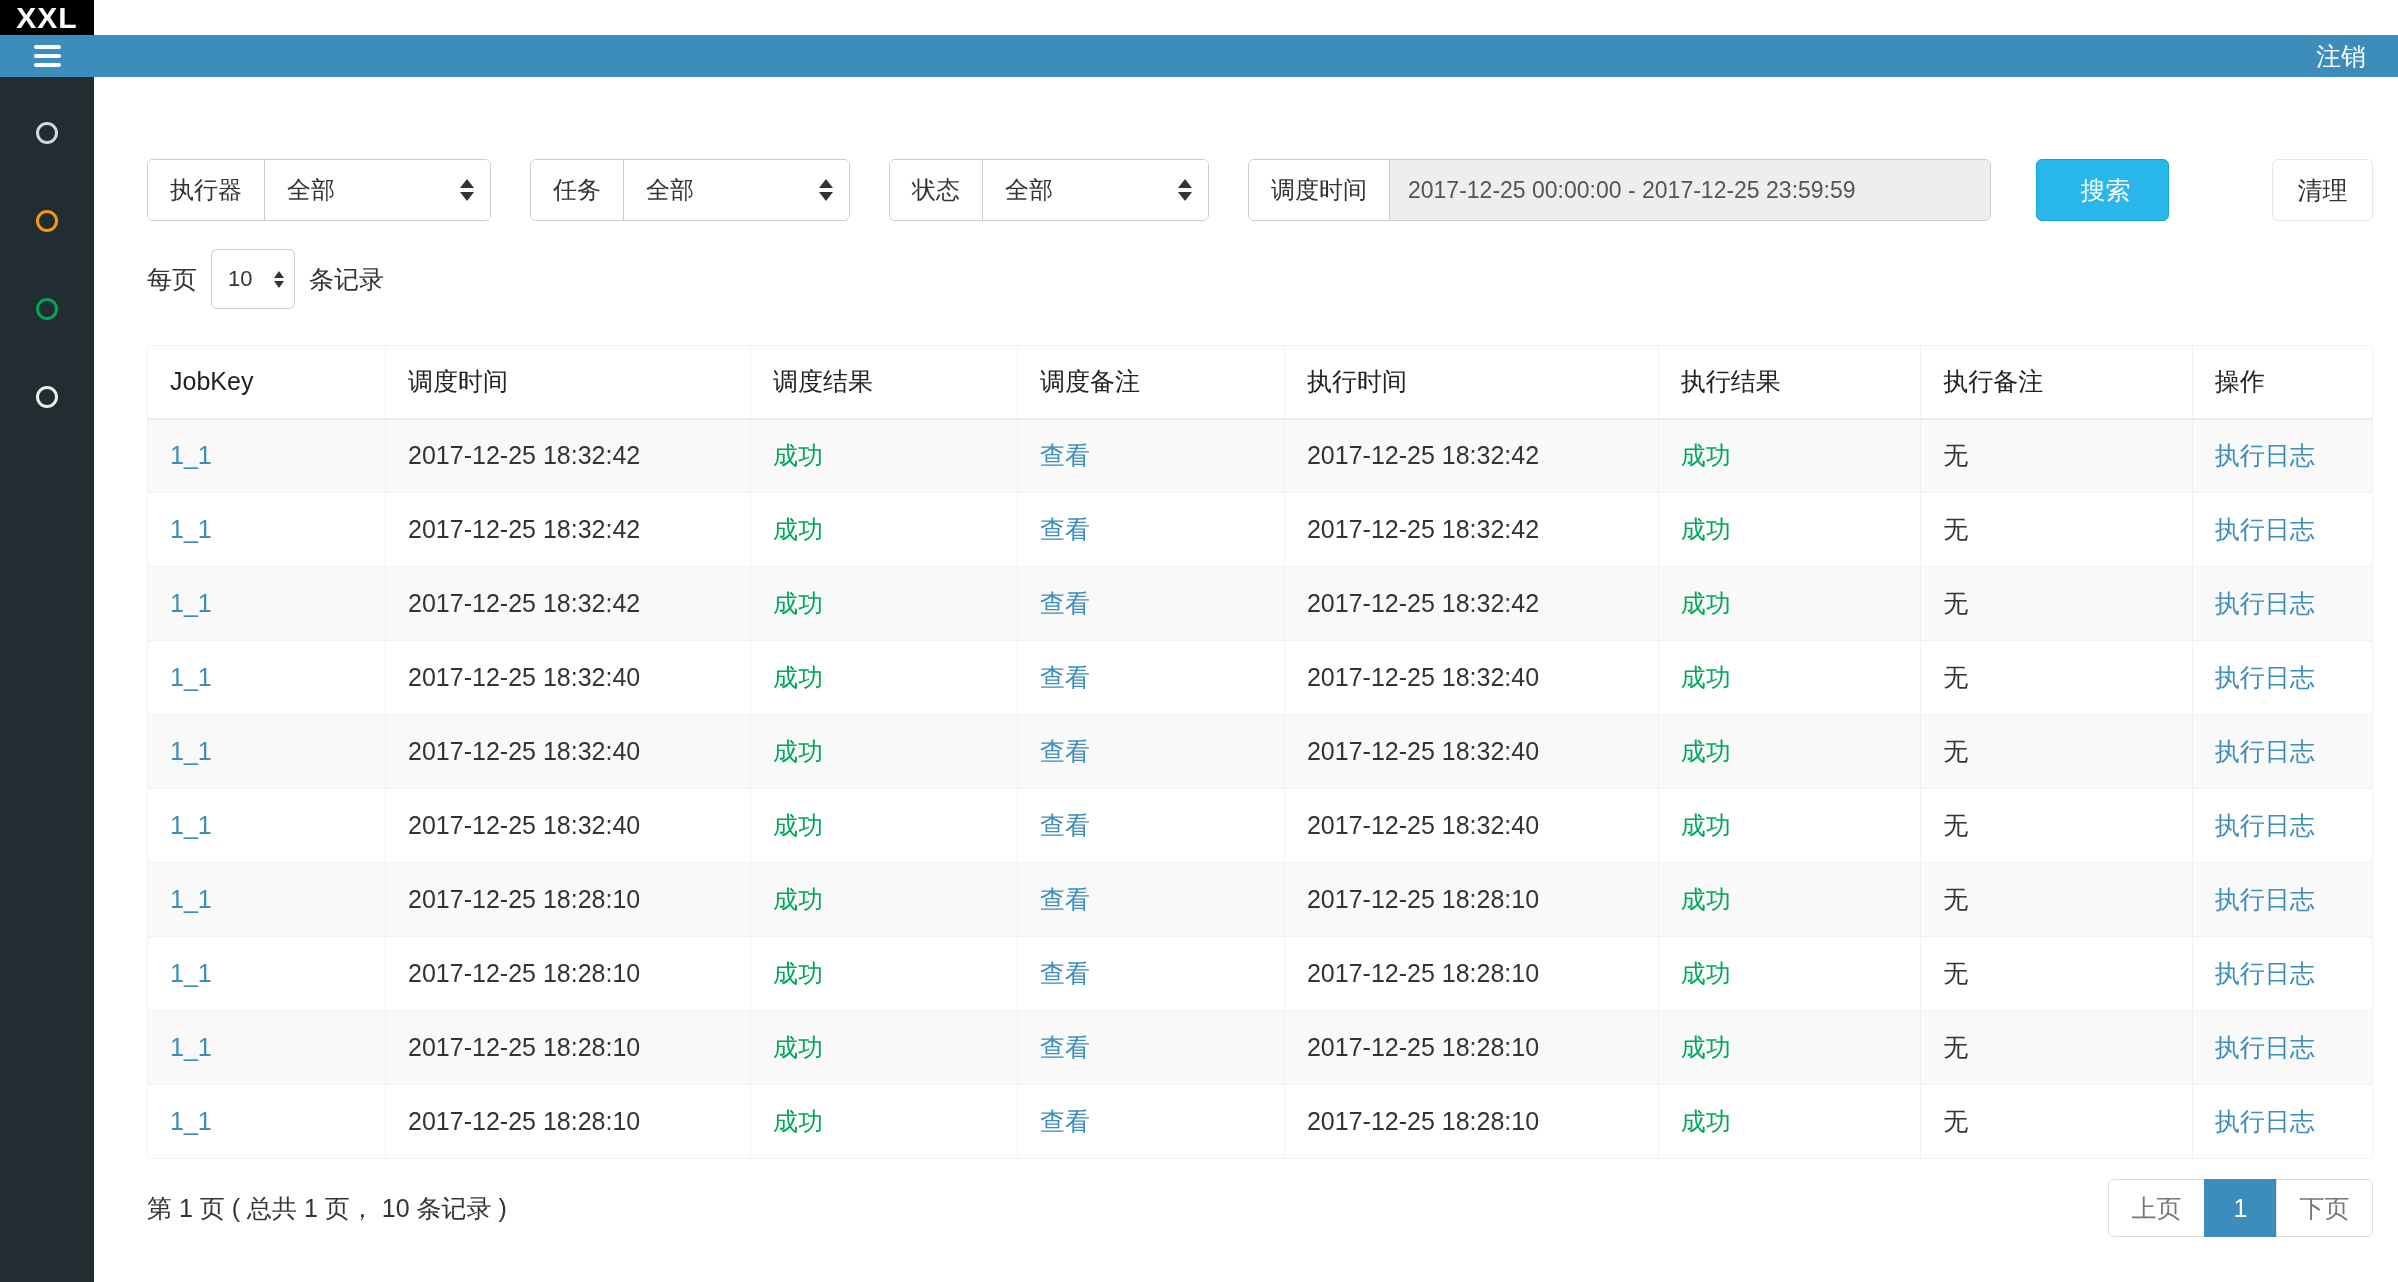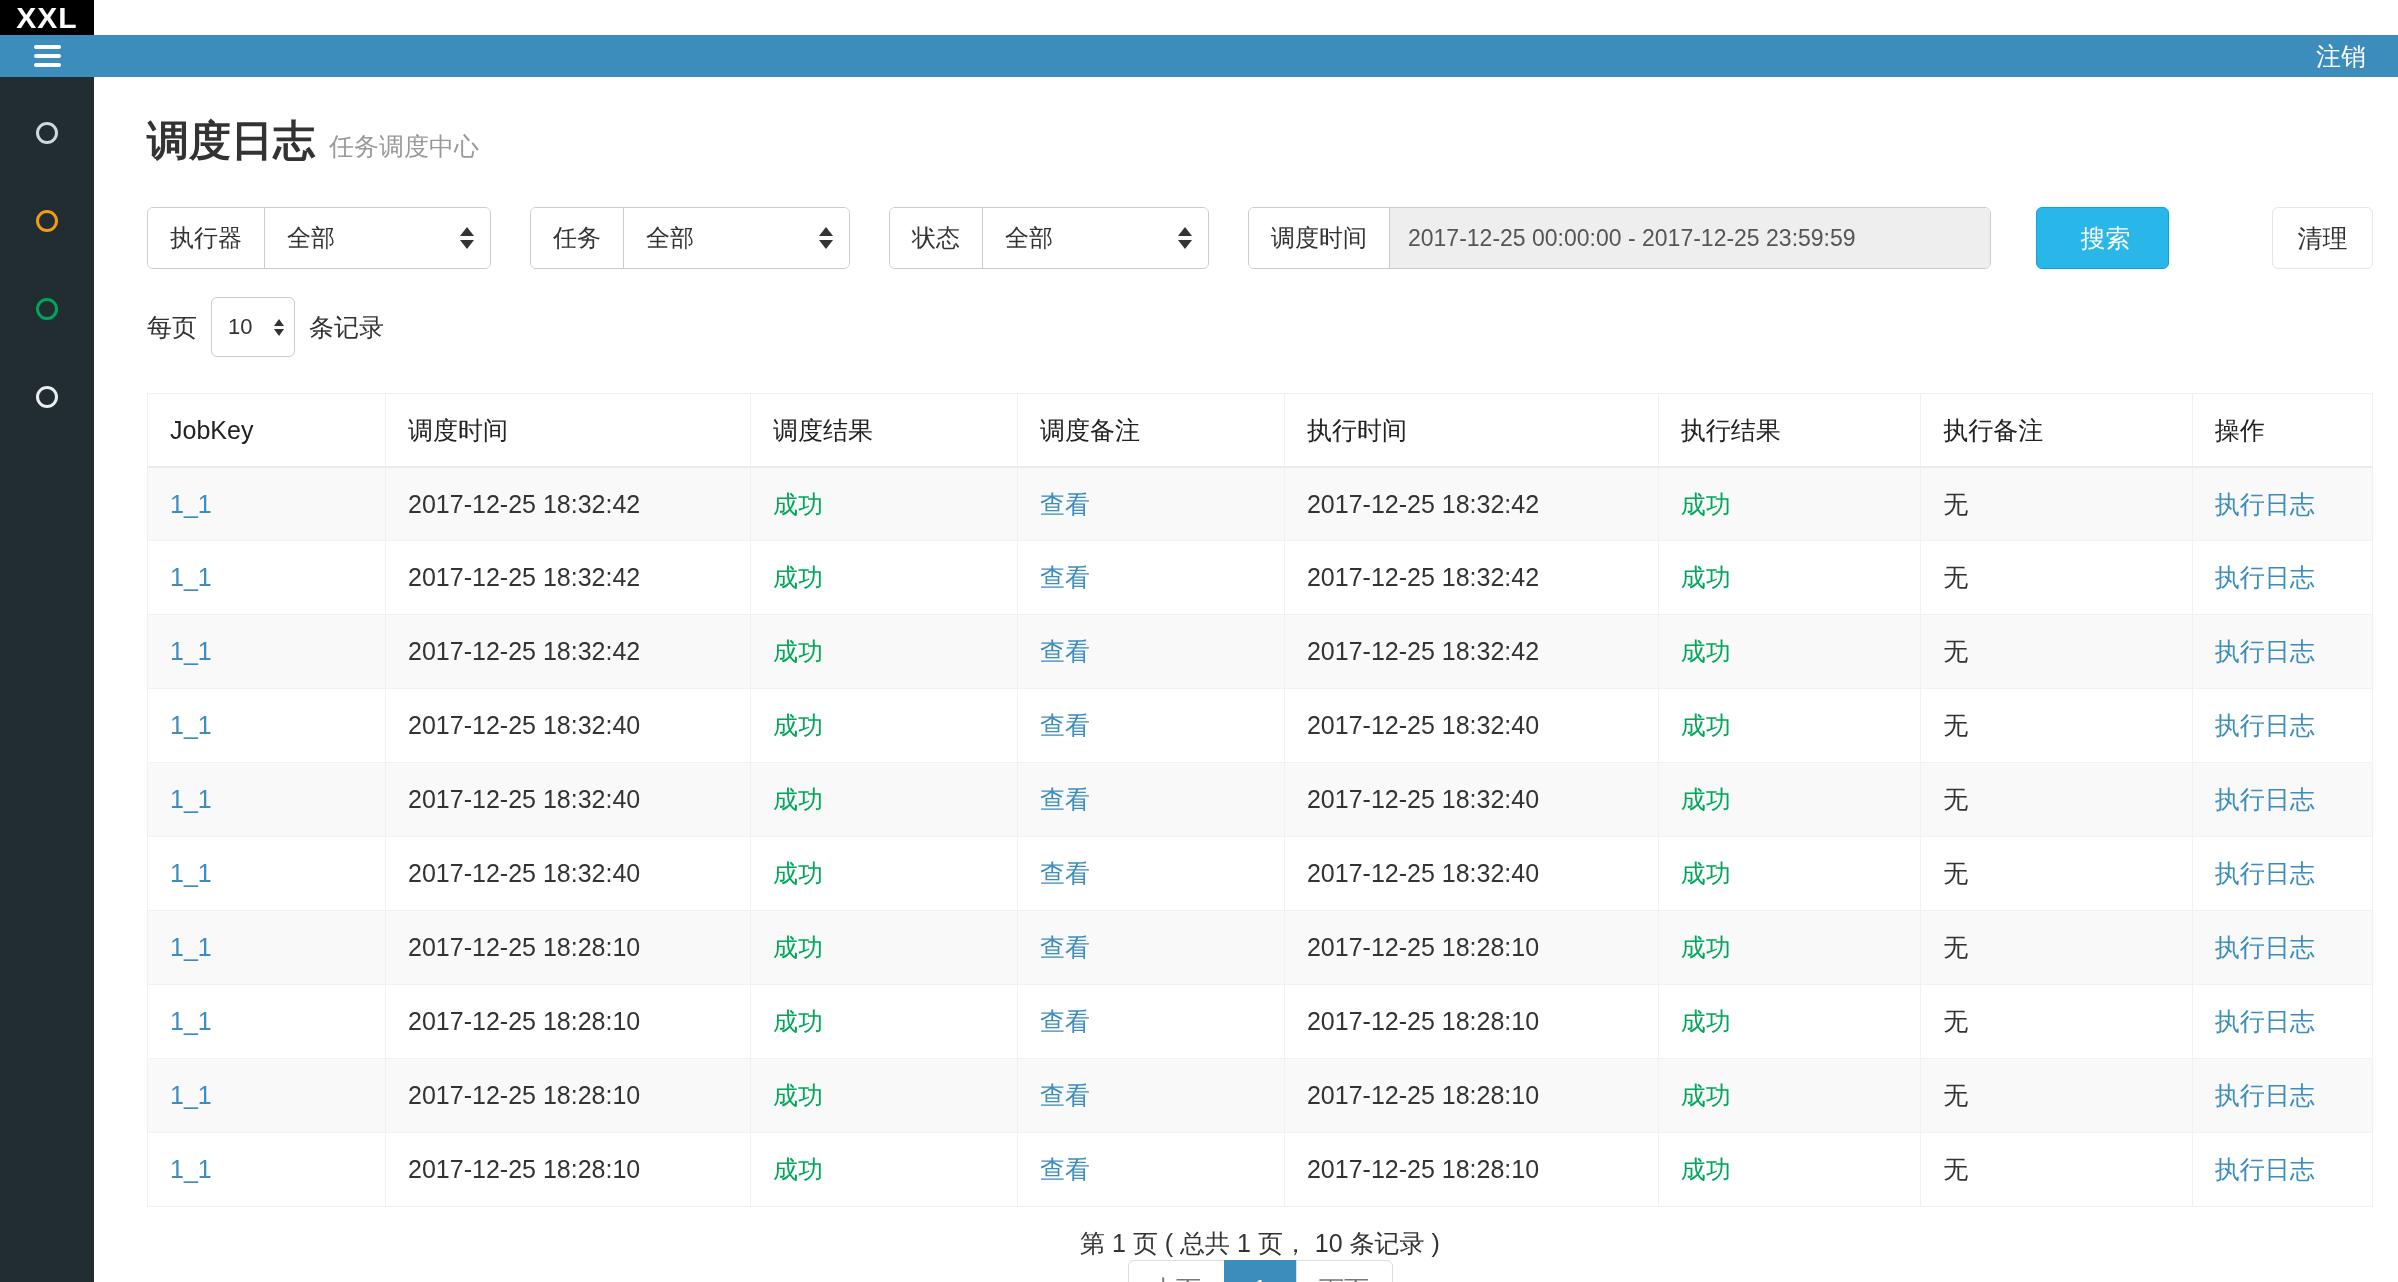--- a/index.html
+++ b/index.html
@@ -78,21 +78,21 @@
   th,td {
     border:1px solid #f1f1f1; font-size:25px; padding:0 22px; height:74px;
     text-align:left; overflow:hidden; white-space:nowrap;
   }
   th { font-weight:normal; color:#222; height:73px; border-bottom:2px solid #ececec; background:#fff; }
   tbody tr:nth-child(odd) { background:#f9f9f9; }
   a { color:#3c8dbc; text-decoration:none; cursor:pointer; }
   .green { color:#00a65a; }
 
   
-  .table-footer { margin-top:20px; display:flex; align-items:center; justify-content:space-between;flex-direction:column; }
+  .table-footer { margin-top:20px; display:flex; align-items:center; justify-content:space-between; }
   .summary { font-size:25px; color:#333; }
   .pagination { display:flex; }
   .page-btn {
     min-width:97px; height:58px; border:1px solid #ddd; background:#fff; color:#777;
     display:flex; align-items:center; justify-content:center; font-size:25px; cursor:pointer; padding:0 18px;
   }
   .page-btn + .page-btn { margin-left:-1px; }
   .page-btn:first-child { border-radius:6px 0 0 6px; }
   .page-btn:last-child { border-radius:0 6px 6px 0; }
   .page-btn.active { background:#3c8dbc; border-color:#3c8dbc; color:#fff; min-width:73px; }
@@ -122,24 +122,20 @@
   <div class="side-item c3">
       <span class="ring"></span>
     </div>
   <div class="side-item c4">
       <span class="ring"></span>
     </div>
 </aside>
 
 <main class="content">
 
-  <div class="page-header">
-    <span class="page-title">调度日志</span>
-    <span class="page-subtitle">任务调度中心</span>
-  </div>
 
   <div class="filter-row">
 
     <div class="input-group">
       <span class="addon">执行器</span>
       <div class="select">
         <span>全部</span>
         <span class="spin">
             <i class="up"></i>
             <i class="down"></i>

